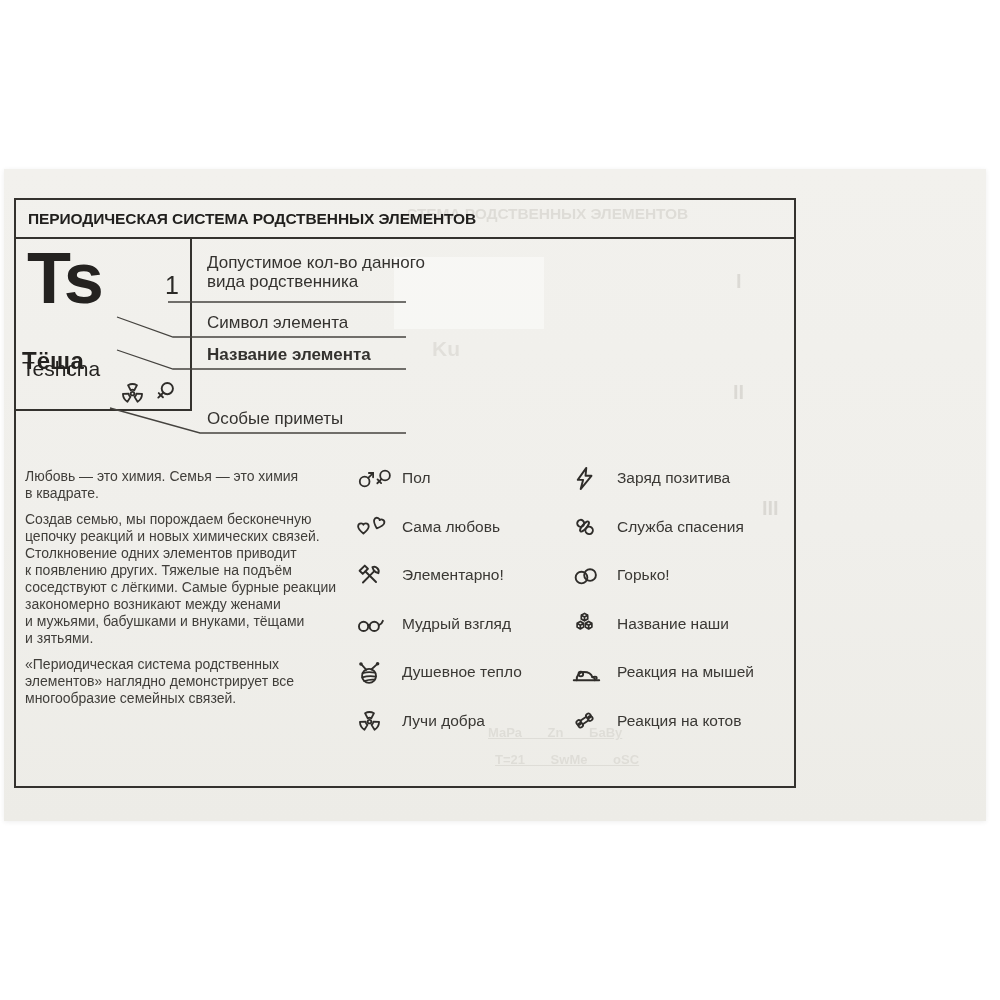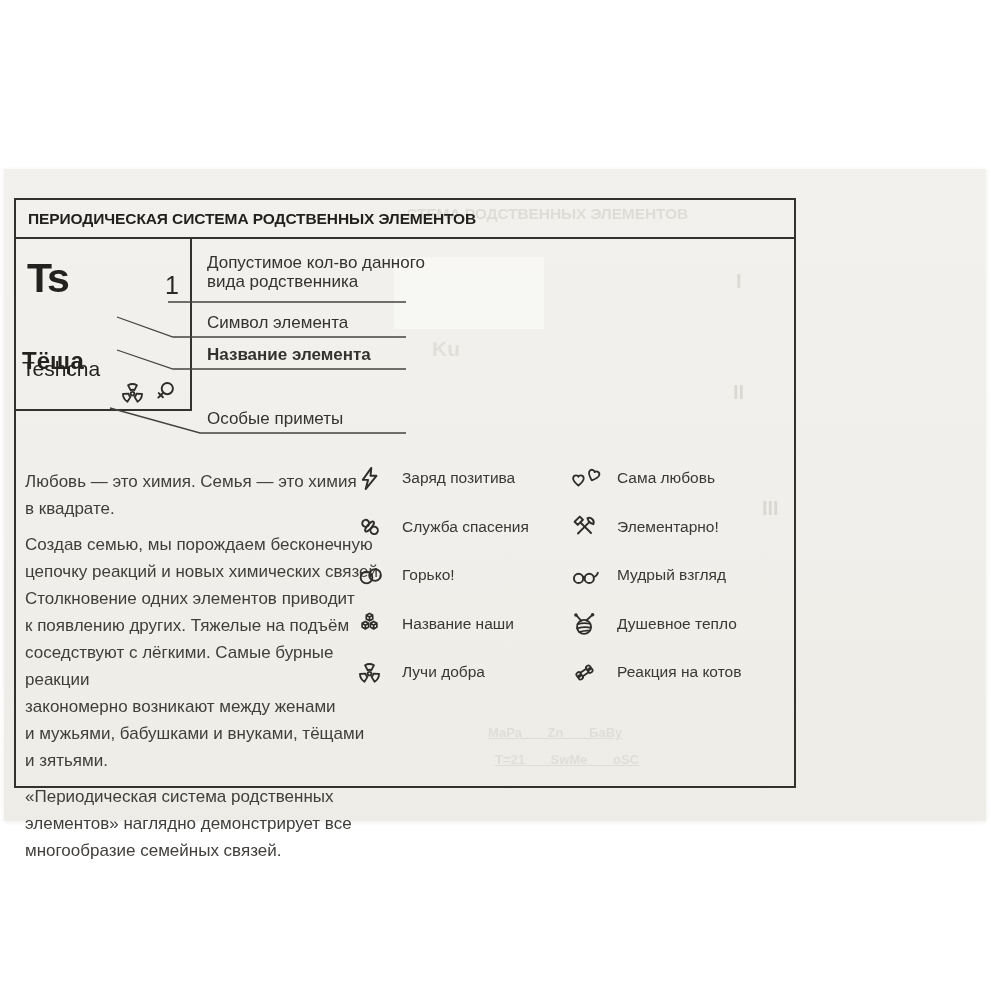--- a/index.html
+++ b/index.html
@@ -23,36 +23,36 @@
   .title-row{
     height:37px;border-bottom:2px solid #34322e;
     display:flex;align-items:center;padding-left:12px;
     font-weight:bold;font-size:15.5px;letter-spacing:-0.1px;color:#201f1d;
   }
   
   .element-box{
     position:absolute;left:0;top:39px;width:174px;height:170px;
     border-right:2px solid #34322e;border-bottom:2px solid #34322e;
   }
-  .el-symbol{position:absolute;left:11px;top:18px;font-weight:bold;font-size:41px;line-height:1.05;letter-spacing:-2px;color:#242220;}
+  .el-symbol{position:absolute;left:11px;top:2px;font-weight:bold;font-size:72px;line-height:1.05;letter-spacing:-2px;color:#242220;}
   .el-count{position:absolute;left:149px;top:32px;font-size:25px;color:#2b2a27;}
   .el-name-lat{position:absolute;left:6px;top:78px;font-weight:normal;font-size:21px;color:#242220;margin-top:40px;}
   .el-name-cyr{position:absolute;left:6px;top:108px;font-weight:bold;font-size:24px;color:#242220;}
   .trait-icons{position:absolute;right:12px;bottom:3px;display:flex;gap:5px;align-items:flex-end;}
   .trait-icons svg{height:27px;width:auto;display:block;}
   
   .callout{position:absolute;font-size:17px;line-height:19px;color:#34322f;white-space:pre-line;}
   .c1{left:191px;top:53px;}
   .c2{left:191px;top:113px;}
   .c3{left:191px;top:145px;font-weight:bold;}
   .c4{left:191px;top:209px;text-align:right;}
   .ann-lines{position:absolute;left:0;top:0;pointer-events:none;}
   
   .intro{position:absolute;left:21px;top:299px;width:360px;}
-  .intro p{margin:0 0 9px 0;font-size:17px;line-height:27px;color:#403e3a;white-space:pre-line;}
+  .intro p{margin:0 0 9px 0;font-size:14px;line-height:17px;color:#403e3a;white-space:pre-line;}
   
   .legend{position:absolute;left:352px;top:285px;display:grid;grid-template-columns:215px 235px;}
   .lrow{display:flex;align-items:center;height:48.5px;}
   .licon{width:46px;display:flex;justify-content:flex-start;align-items:center;}
   .licon svg{height:27px;width:auto;display:block;}
   .llabel{font-size:15.5px;color:#3a3834;}
   
   .ghost{position:absolute;color:#7d776b;pointer-events:none;}
   .ghost-title-clip{left:404px;top:36px;width:380px;height:18px;overflow:hidden;opacity:0.16;filter:blur(0.5px);}
   .ghost-title-clip span{display:inline-block;margin-left:-168px;white-space:nowrap;font-weight:bold;font-size:15.5px;letter-spacing:-0.1px;}
@@ -131,20 +131,34 @@
 и мужьями, бабушками и внуками, тёщами
 и зятьями.</p>
     <p>«Периодическая система родственных
 элементов» наглядно демонстрирует все
 многообразие семейных связей.</p>
   </div>
 
   <div class="legend">
     <div class="lrow">
       <span class="licon">
+          <svg viewBox="0 0 36 24" fill="none" stroke="#2f2d2a" stroke-width="1.7" stroke-linecap="round" stroke-linejoin="round" style="width:38px">
+    <circle cx="8.2" cy="14.8" r="4.6"></circle>
+            <line x1="11.6" y1="11.4" x2="16.2" y2="6.8"></line>
+    <line x1="16.2" y1="6.8" x2="12.2" y2="6.8"></line>
+            <line x1="16.2" y1="6.8" x2="16.2" y2="10.8"></line>
+    <circle cx="27.5" cy="9.2" r="4.6"></circle>
+            <line x1="24.1" y1="12.6" x2="20.2" y2="16.5"></line>
+    <line x1="20.4" y1="12.9" x2="23.8" y2="16.3"></line>
+          </svg>
+        </span>
+      <span class="llabel">Пол</span>
+    </div>
+    <div class="lrow">
+      <span class="licon">
           <svg viewBox="0 0 24 24" fill="none" stroke="#2f2d2a" stroke-width="1.7" stroke-linecap="round" stroke-linejoin="round">
     <path d="M13.6,2.6 L6,13.2 L10.8,13.2 L8.6,21.4 L18.2,9.6 L12.9,9.6 Z"></path>
           </svg>
         </span>
       <span class="llabel">Заряд позитива</span>
     </div>
     <div class="lrow">
       <span class="licon">
           <svg viewBox="0 0 34 24" fill="none" stroke="#2f2d2a" stroke-width="1.7" stroke-linecap="round" stroke-linejoin="round" style="width:36px">
     <g transform="translate(0,6)">
@@ -220,20 +234,31 @@
     <line x1="9.2" y1="9.6" x2="4.8" y2="4.8"></line>
             <line x1="13.6" y1="9.3" x2="18.8" y2="4.6"></line>
     <circle cx="4.4" cy="4.4" r="0.8"></circle>
             <circle cx="19.2" cy="4.2" r="0.8"></circle>
           </svg>
         </span>
       <span class="llabel">Душевное тепло</span>
     </div>
     <div class="lrow">
       <span class="licon">
+          <svg viewBox="0 0 28 24" fill="none" stroke="#2f2d2a" stroke-width="1.7" stroke-linecap="round" stroke-linejoin="round" style="width:31px">
+    <line x1="2.5" y1="19" x2="25.5" y2="19"></line>
+    <path d="M5.2,19 C4.6,14.8 7.6,11.6 11.6,11.6 C15.4,11.6 18.4,13.4 19.3,16.2 C20.9,16.5 21.8,17.5 21.6,19"></path>
+    <circle cx="8.9" cy="13.4" r="2.1"></circle>
+    <path d="M19.3,16.2 C22.4,14.9 23.8,16.4 23,17.6"></path>
+          </svg>
+        </span>
+      <span class="llabel">Реакция на мышей</span>
+    </div>
+    <div class="lrow">
+      <span class="licon">
           <svg viewBox="0 0 24 24" fill="none" stroke="#2f2d2a" stroke-width="1.7" stroke-linecap="round" stroke-linejoin="round" style="stroke-width:1.6">
     <circle cx="12" cy="13" r="1.6"></circle>
     <path d="M10.4,10 A3.4,3.4 0 0 1 13.6,10 L16,5.5 A8.5,8.5 0 0 0 8,5.5 Z"></path>
     <path d="M15.4,13.1 A3.4,3.4 0 0 1 13.8,15.9 L16.5,20.2 A8.5,8.5 0 0 0 20.5,13.3 Z"></path>
     <path d="M10.2,15.9 A3.4,3.4 0 0 1 8.6,13.1 L3.5,13.3 A8.5,8.5 0 0 0 7.5,20.2 Z"></path>
           </svg>
         </span>
       <span class="llabel">Лучи добра</span>
     </div>
     <div class="lrow">

